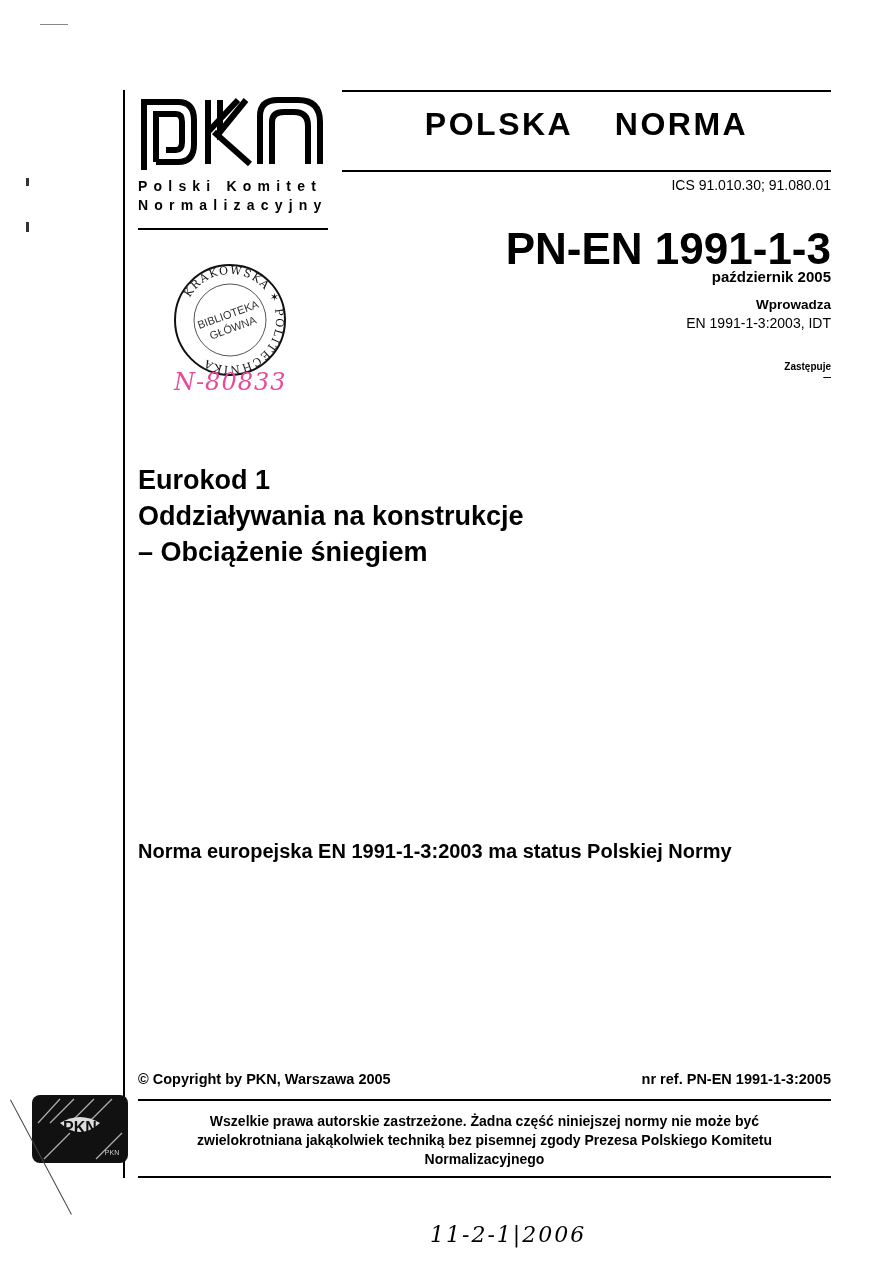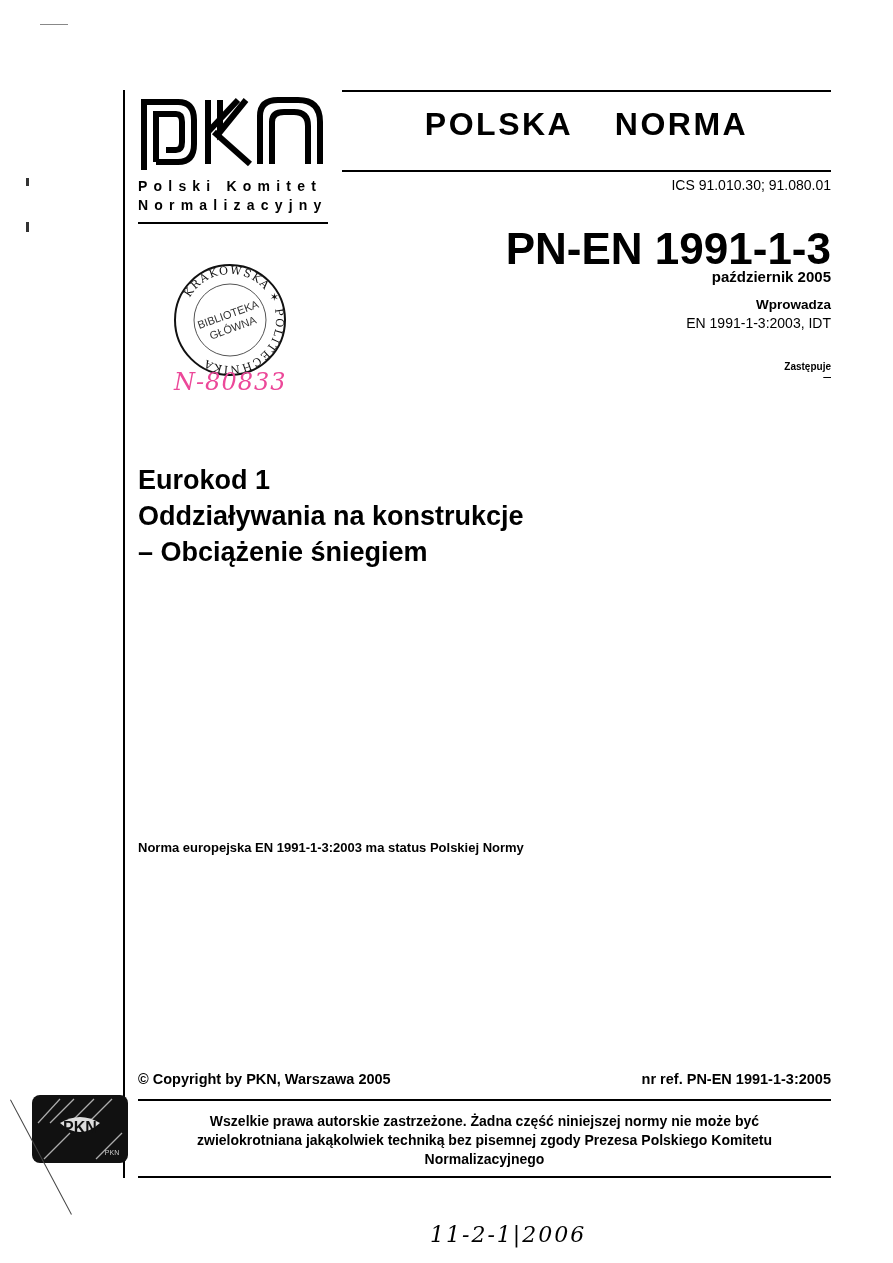--- a/index.html
+++ b/index.html
@@ -25,21 +25,21 @@
     .rule-foot1 { left: 138px; top: 1099px; width: 693px; }
     .rule-foot2 { left: 138px; top: 1176px; width: 693px; }
 
     
     .logo { left: 138px; top: 92px; width: 190px; height: 80px; }
     .logo-sub {
       left: 138px; font-weight: bold; font-size: 14px;
       letter-spacing: 6.2px; white-space: nowrap;
     }
     .logo-sub1 { top: 178px; }
-    .logo-sub2 { top: 197px; border-bottom: 2px solid #000; padding-bottom: 9px; }
+    .logo-sub2 { top: 197px; border-bottom: 2px solid #000; padding-bottom: 15px; }
 
     .title-main {
       left: 342px; top: 106px; width: 489px; text-align: center;
       font-weight: bold; font-size: 32px; letter-spacing: 2.5px; word-spacing: 10px;
     }
     .right { right: 62px; text-align: center; white-space: nowrap; }
     .ics { top: 177px; font-size: 14px; }
     .pn { top: 224px; font-size: 44px; font-weight: bold; }
     .date { top: 268px; font-size: 15px; font-weight: bold; }
     .intro-label { top: 297px; font-size: 13.5px; font-weight: bold; }
@@ -50,21 +50,21 @@
     
     .stamp { left: 170px; top: 260px; width: 120px; height: 120px; }
     .handnum {
       left: 174px; top: 368px; font-family: "DejaVu Serif", serif;
       font-size: 24px; font-style: italic; color: #ec4899; letter-spacing: 1px;
     }
 
     .doc-title {
       left: 138px; top: 462px; font-weight: bold; font-size: 27px; line-height: 36px;
     }
-    .status-line { left: 138px; top: 840px; font-weight: bold; font-size: 13px; }
+    .status-line { left: 138px; top: 840px; font-weight: bold; font-size: 20px; }
 
     .copyright { left: 138px; top: 1071px; font-weight: bold; font-size: 14.5px; }
     .nrref { right: 62px; top: 1071px; font-weight: bold; font-size: 14.5px; }
     .rights {
       left: 138px; top: 1112px; width: 693px; text-align: center;
       font-weight: bold; font-size: 14px; line-height: 19px;
     }
 
     .footer-stamp { left: 30px; top: 1093px; width: 100px; height: 72px; }
     .handdate {

